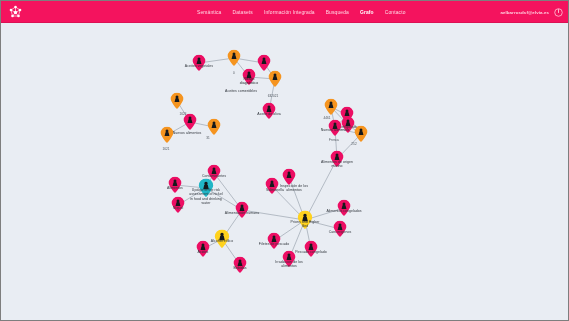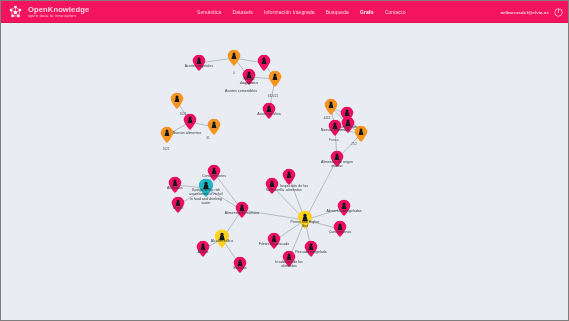--- a/index.html
+++ b/index.html
@@ -98,24 +98,20 @@
           </g>
           <g fill="#ffffff">
             <circle cx="17" cy="6" r="2.6"></circle>
               <circle cx="8" cy="12" r="2.6"></circle>
             <circle cx="26" cy="12" r="2.6"></circle>
               <circle cx="11" cy="24" r="2.6"></circle>
             <circle cx="23" cy="24" r="2.6"></circle>
               <circle cx="17" cy="17" r="3.4"></circle>
           </g>
         </svg>
-      </span>
-      <span class="brand-text">
-        <span class="brand-name">OpenKnowledge</span>
-        <span class="brand-tag">open data to innovation</span>
       </span>
     </div>
 
     <nav id="mainnav">
       <a href="#">Semántica</a>
       <a href="#">Datasets</a>
       <a href="#">Información Integrada</a>
       <a href="#">Busqueda</a>
       <a href="#" class="active">Grafo</a>
       <a href="#">Contacto</a>

